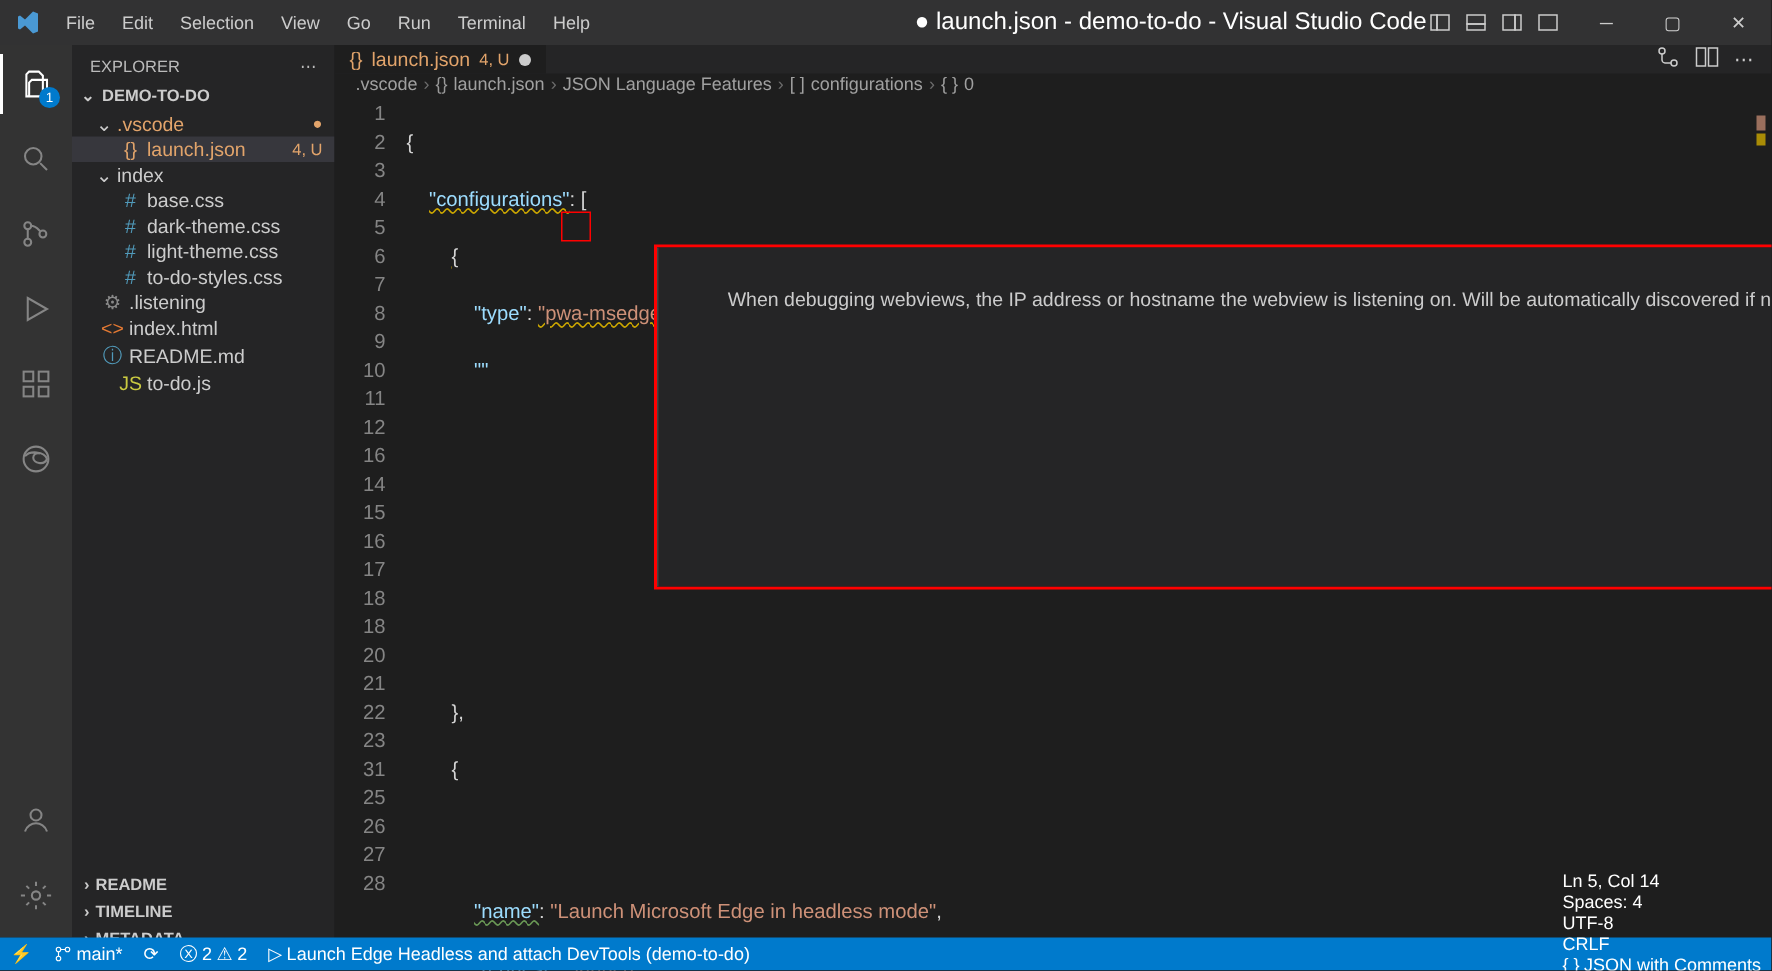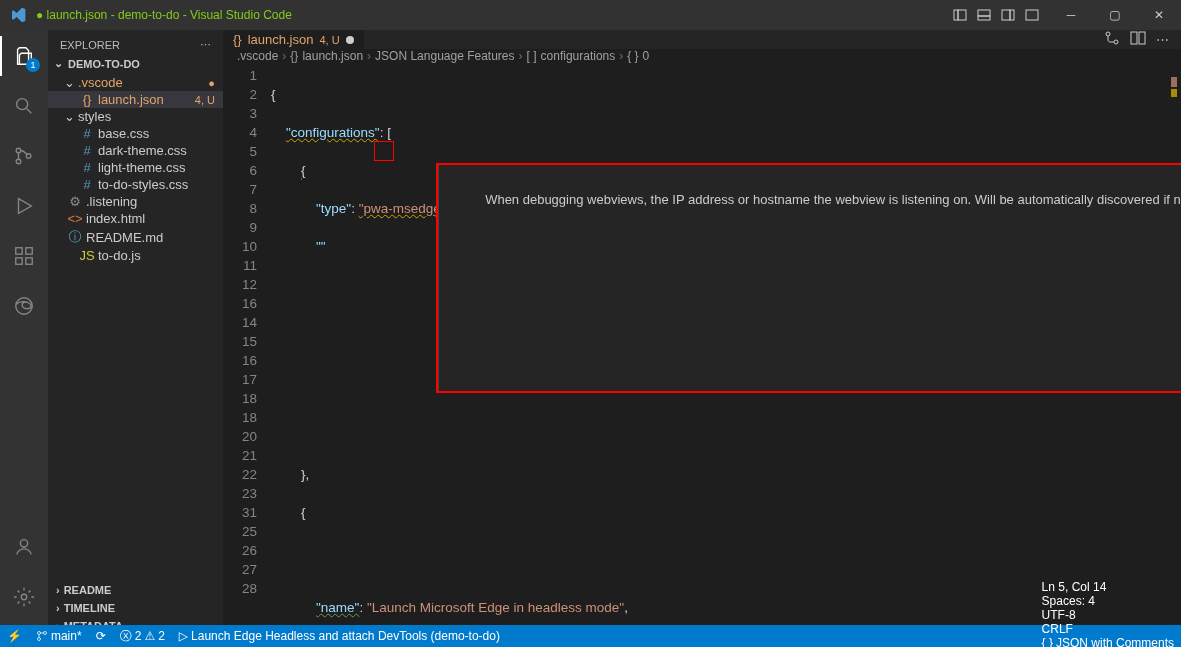--- a/index.html
+++ b/index.html
@@ -3,21 +3,21 @@
 <meta charset="utf-8">
 <style>
 * { margin: 0; padding: 0; box-sizing: border-box; font-family: "Segoe UI", Arial, sans-serif; }
 body { width: 1181px; height: 647px; background: #1e1e1e; color: #cccccc; overflow: hidden; font-size: 13px; position: relative; }
 
 
 .titlebar { height: 30px; background: #323233; display: flex; align-items: center; color: #cccccc; }
 .titlebar .logo { width: 36px; display:flex; justify-content:center; }
 .titlebar .menu { display: flex; gap: 2px; }
 .titlebar .menu-item { padding: 6px 8px; font-size: 12px; cursor: pointer; }
-.titlebar .title { flex: 1; text-align: left; font-size: 12px; color: #84cc16; }
+.titlebar .title { flex: 1; text-align: right; font-size: 16px; color: #ffffff; }
 .titlebar .winctl { display: flex; }
 .titlebar .winbtn { width: 44px; height: 30px; display:flex; align-items:center; justify-content:center; font-size:12px; }
 .titlebar .layout-icons { display:flex; gap:6px; padding-right:8px; align-items:center; }
 .titlebar .layout-icons .ic { width:18px; height:18px; display:flex; align-items:center; justify-content:center; }
 
 
 .activity { position:absolute; left:0; top:30px; bottom:22px; width:48px; background:#333333; display:flex; flex-direction:column; align-items:center; padding-top:6px; gap:10px; }
 .activity .aicon { width:48px; height:40px; display:flex; align-items:center; justify-content:center; color:#858585; position:relative; }
 .activity .aicon.active { color:#fff; }
 .activity .aicon.active::before { content:''; position:absolute; left:0; top:0; bottom:0; width:2px; background:#fff; }
@@ -81,20 +81,30 @@
 </style>
 </head>
 <body>
 
 <div class="titlebar">
   <div class="logo">
     <svg width="16" height="16" viewBox="0 0 24 24">
         <path fill="#4a99d4" d="M23 3l-5-2-8 8-5-4-2 1v12l2 1 5-4 8 8 5-2V3z"></path>
       </svg>
   </div>
+  <div class="menu">
+    <div class="menu-item">File</div>
+    <div class="menu-item">Edit</div>
+    <div class="menu-item">Selection</div>
+    <div class="menu-item">View</div>
+    <div class="menu-item">Go</div>
+    <div class="menu-item">Run</div>
+    <div class="menu-item">Terminal</div>
+    <div class="menu-item">Help</div>
+  </div>
   <div class="title">● launch.json - demo-to-do - Visual Studio Code</div>
   <div class="layout-icons">
     <div class="ic">
         <svg width="14" height="14" viewBox="0 0 14 14">
           <rect x="1" y="2" width="4" height="10" fill="none" stroke="#ccc"></rect>
           <rect x="5" y="2" width="8" height="10" fill="none" stroke="#ccc"></rect>
         </svg>
       </div>
     <div class="ic">
         <svg width="14" height="14" viewBox="0 0 14 14">
@@ -192,21 +202,21 @@
         <span>.vscode</span>
         <span class="mod" style="color:#e2a46b">●</span>
       </div>
     <div class="tree-item selected">
         <span class="ficon" style="color:#e2a46b">{}</span>
         <span>launch.json</span>
         <span class="mod">4, U</span>
       </div>
     <div class="tree-item folder" style="padding-left:16px">
         <span class="chev">⌄</span>
-        <span>styles</span>
+        <span>index</span>
       </div>
     <div class="tree-item" style="padding-left:32px">
         <span class="ficon" style="color:#519aba">#</span>
         <span>base.css</span>
       </div>
     <div class="tree-item" style="padding-left:32px">
         <span class="ficon" style="color:#519aba">#</span>
         <span>dark-theme.css</span>
       </div>
     <div class="tree-item" style="padding-left:32px">

